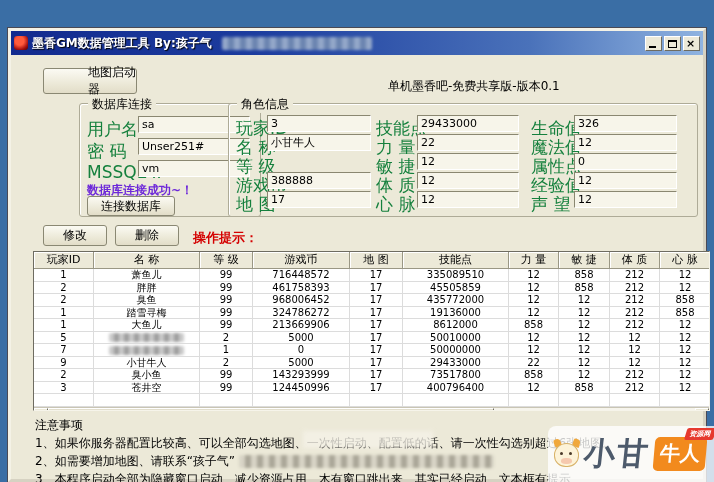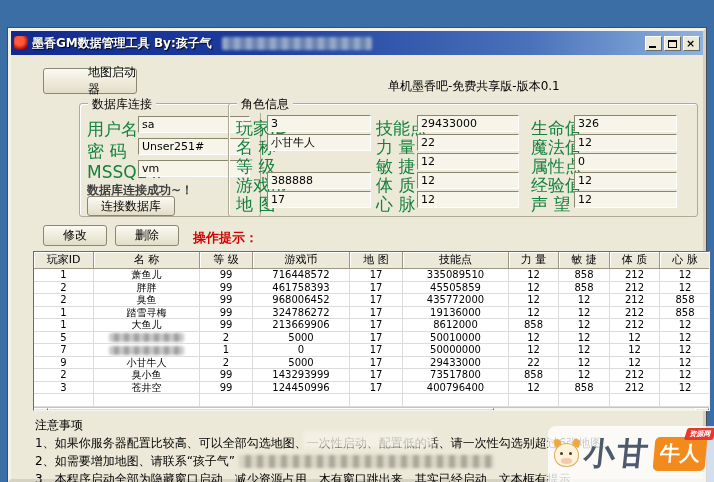--- a/index.html
+++ b/index.html
@@ -41,21 +41,21 @@
 
   
   .groupbox { position:absolute; border:1px solid #aeab97; border-radius:3px;
       box-shadow:1px 1px 0 #fff inset; }
   .groupbox > .legend { position:absolute; top:-8px; left:8px; background:#ece9d8; padding:0 4px; font-size:12px; color:#000; }
   #gb-db { left:27px; top:72px; width:182px; height:114px;margin-left:41px; }
   #gb-role { left:217px; top:72px; width:470px; height:114px; }
   .flabel { position:absolute; font-size:17px; color:#15803d; white-space:nowrap; }
   .finput { position:absolute; height:17px; background:#f7f5ea; border:1px solid;
       border-color:#8a8771 #fff #fff #8a8771; font-size:11px; padding:1px 3px; color:#000; }
-  #db-status { position:absolute; left:7px; top:78px; font-size:12px; font-weight:bold; color:#404040; }
+  #db-status { position:absolute; left:7px; top:78px; font-size:12px; font-weight:bold; color:#6d28d9; }
   #btn-connect { left:7px; top:92px; width:88px; height:20px; }
 
   
   #btn-modify { left:32px; top:194px; width:64px; height:21px; }
   #btn-delete { left:104px; top:194px; width:64px; height:21px; }
   #op-tip { position:absolute; left:182px; top:198px; font-size:13px; font-weight:bold; color:#d40000; }
 
   
   #grid { position:absolute; left:22px; top:220px; width:677px; height:160px;
       border:1px solid; border-color:#6e6c61 #f6f4ea #f6f4ea #6e6c61;

